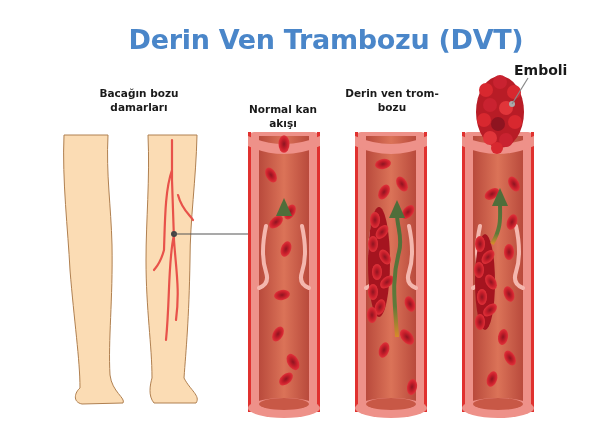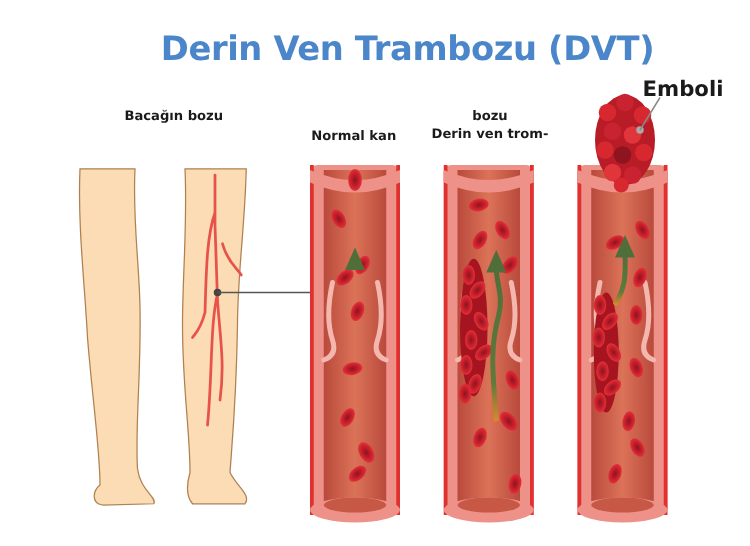--- a/index.html
+++ b/index.html
@@ -1,35 +1,37 @@
 <!DOCTYPE html>
 <html><head>
 <meta charset="utf-8">
 <style>
   html,body{margin:0;padding:0;background:#ffffff;}
   body{width:600px;height:437px;position:relative;overflow:hidden;font-family:"DejaVu Sans","Liberation Sans",sans-serif;}
   .title{position:absolute;left:0;top:24px;width:600px;text-align:center;font-size:27px;font-weight:bold;color:#4a86c9;letter-spacing:-0.3px;padding-left:26px;}
   .label{position:absolute;font-size:10.5px;font-weight:bold;color:#1a1a1a;text-align:center;line-height:14px;}
-  .emboli-label{position:absolute;font-size:17px;font-weight:bold;color:#1a1a1a;}
+  .emboli-label{position:absolute;font-size:14px;font-weight:bold;color:#1a1a1a;}
   svg.art{position:absolute;left:0;top:0;}
 </style>
 </head>
 <body>
 
 <div class="title">Derin Ven Trambozu (DVT)</div>
 
 <div class="label" style="left:84px;top:86px;width:110px;">
   <div>Bacağın bozu</div>
+  <div>damarları</div>
 </div>
 <div class="label" style="left:238px;top:102px;width:90px;">
   <div>Normal kan</div>
+  <div>akışı</div>
 </div>
 <div class="label" style="left:342px;top:86px;width:100px;">
+  <div>Derin ven trom-</div>
   <div>bozu</div>
-  <div>Derin ven trom-</div>
 </div>
 <div class="emboli-label" style="left:514px;top:62px;">Emboli</div>
 
 <svg class="art" width="600" height="437" viewBox="0 0 600 437">
   <defs>
     <linearGradient id="lumen" x1="0" x2="1" y1="0" y2="0">
       <stop offset="0" stop-color="#b94a3c"></stop>
       <stop offset="0.5" stop-color="#db7358"></stop>
       <stop offset="1" stop-color="#b94a3c"></stop>
     </linearGradient>

